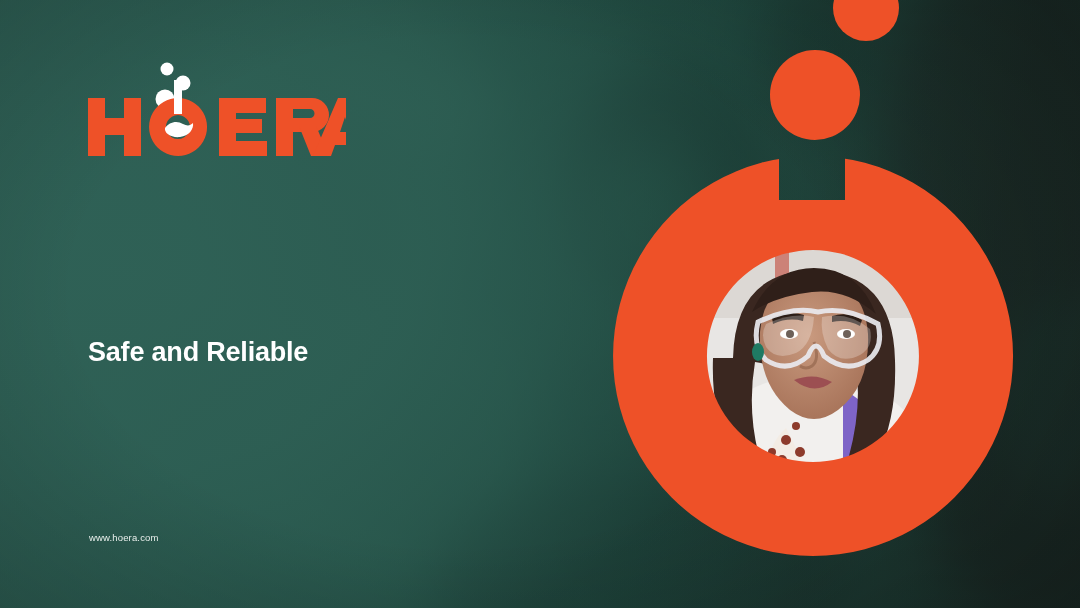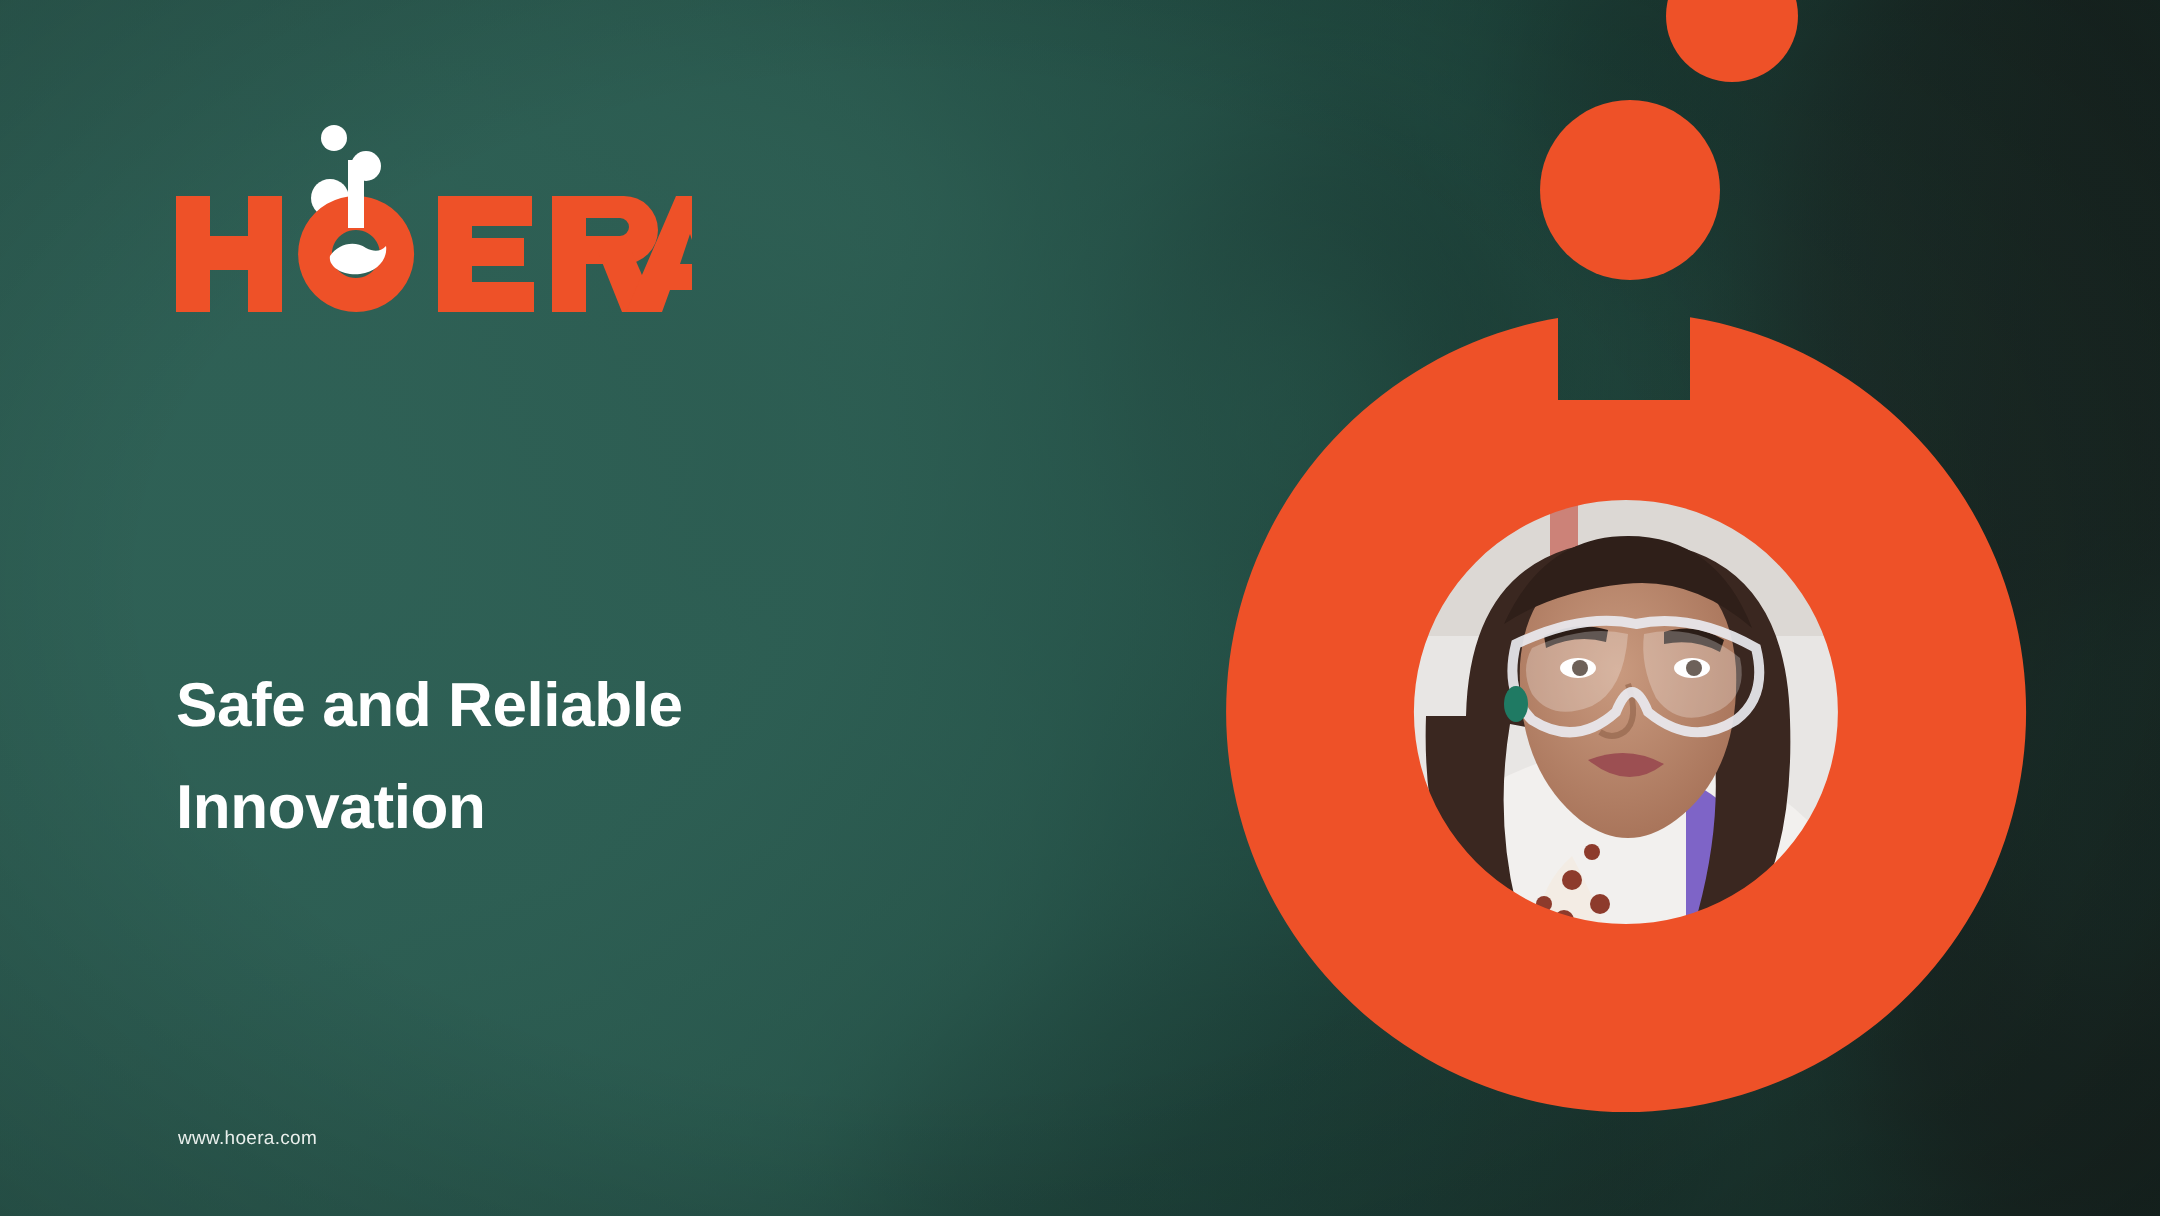--- a/index.html
+++ b/index.html
@@ -78,32 +78,32 @@
   }
   .logo svg { display: block; }
 
   
   .headline {
     position: absolute;
     left: 88px;
     top: 327px;
     width: 560px;
     color: #ffffff;
-    font-size: 31px;
+    font-size: 27px;
     font-weight: 700;
     line-height: 51px;
     letter-spacing: -0.2px;
   }
   .headline-line { display: block; white-space: nowrap; }
 
   
   .footer {
     position: absolute;
     left: 89px;
-    top: 562px;
+    top: 530px;
     color: #e9efec;
     font-size: 9.5px;
     line-height: 15px;
     letter-spacing: .15px;
   }
   .footer-line { display: block; white-space: nowrap; }
 
   
   .graphic {
     position: absolute;
@@ -168,21 +168,20 @@
         <path d="M252,42 h14 l24,58 h-18 l-4,-11 h-19 l-4,11 h-18 z M259,61 l-5,15 h10 z"></path>
       </g>
 
       <rect x="88" y="24" width="8" height="34" fill="#ffffff"></rect>
       <path d="M79,72 c4,-6 12,-8 18,-4 c4,2 7,2 10,-1 c1,6 -4,13 -13,14 c-9,1 -16,-4 -15,-9 z" fill="#ffffff"></path>
     </svg>
   </div>
 
   <div class="headline">
     <span class="headline-line">Safe and Reliable</span>
-    <span class="headline-line">Innovation</span>
   </div>
 
   <div class="footer">
     <span class="footer-line">www.hoera.com</span>
   </div>
 
   <div class="graphic">
     <svg width="480" height="648" viewBox="0 0 480 648" xmlns="http://www.w3.org/2000/svg">
       <defs>
         <clipPath id="portraitClip">

